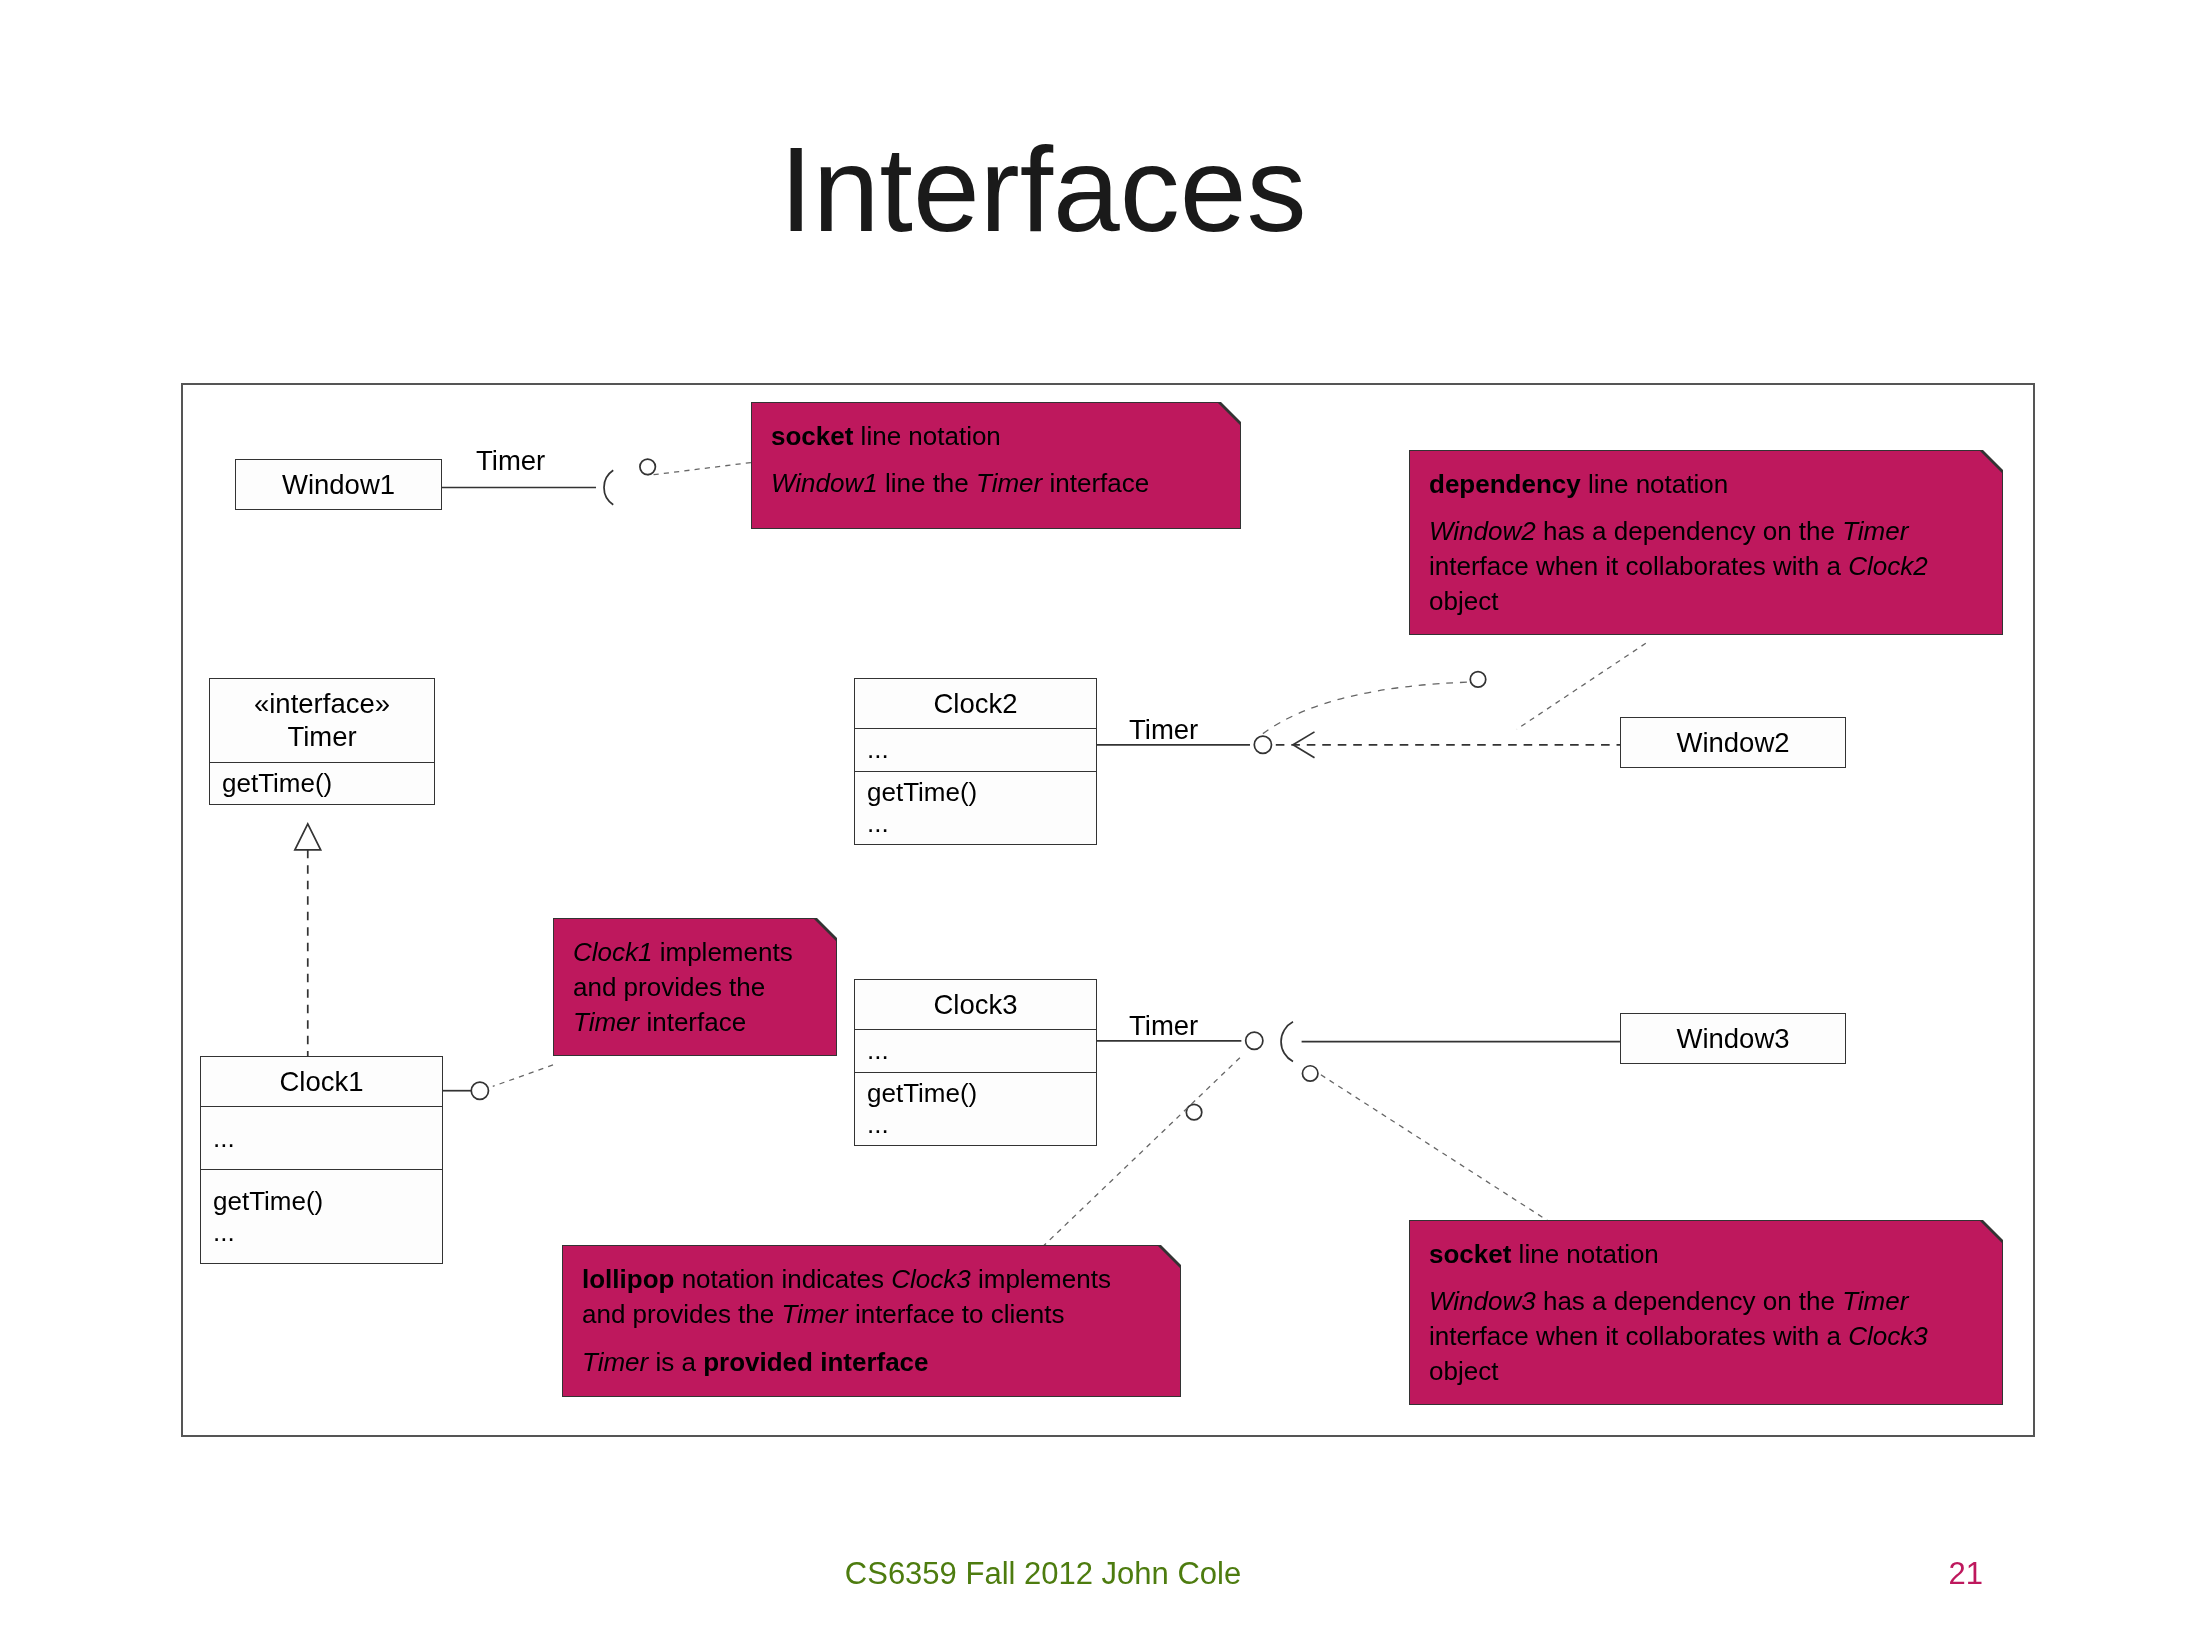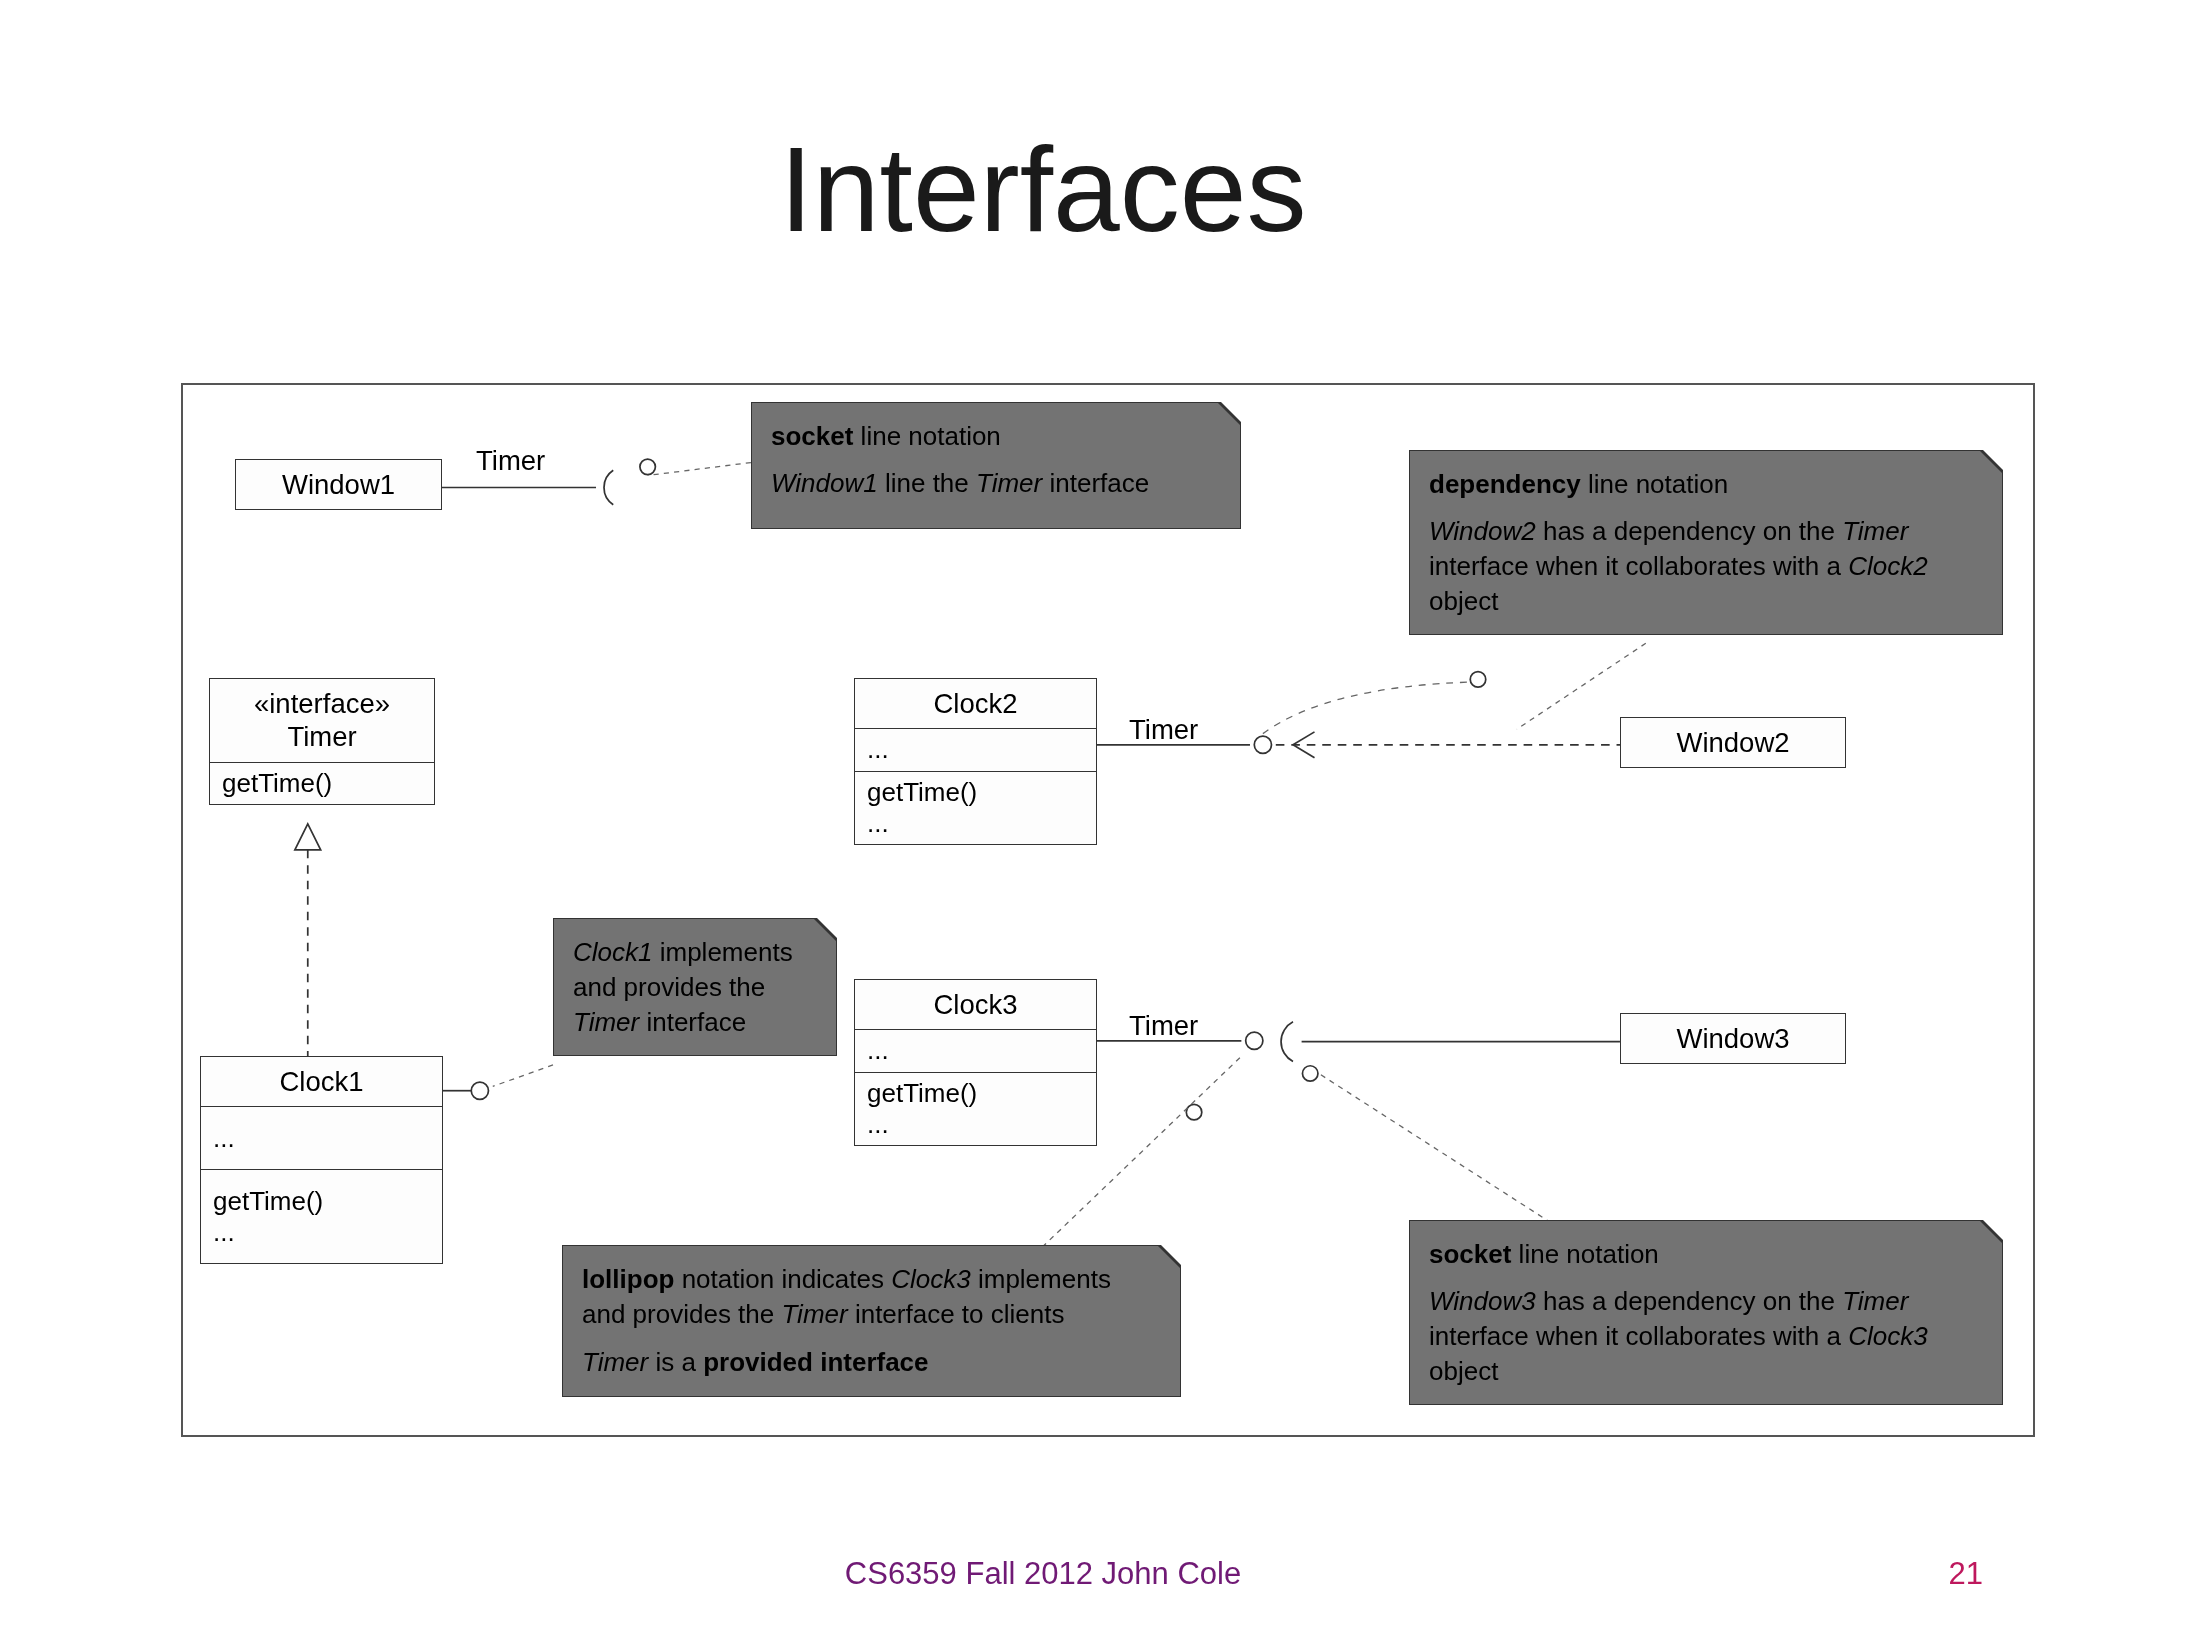--- a/index.html
+++ b/index.html
@@ -26,21 +26,21 @@
     font-weight: 400;
     color: #1a1a1a;
   }
   .footer-center {
     position: absolute;
     bottom: 60px;
     left: 0;
     width: 100%;
     text-align: center;
     font-size: 31px;
-    color: #701a75;
+    color: #4d7c0f;
   }
   .footer-right {
     position: absolute;
     bottom: 60px;
     right: 103px;
     font-size: 31px;
     color: #be185d;
   }
   .diagram {
     position: absolute;
@@ -63,21 +63,21 @@
     border-top: 1.7px solid #333;
     padding: 5.2px 12px;
     text-align: left;
     font-size: 26px;
   }
   .uml-head {
     padding: 8.6px 12px;
   }
   .note {
     border: 1.7px solid #333;
-    background: #737373;
+    background: #be185d;
     font-size: 26px;
     padding: 15.5px 19px;
     line-height: 1.35;
   }
   .note-corner {
     position: absolute;
     top: 0;
     right: 0;
     width: 0;
     height: 0;

